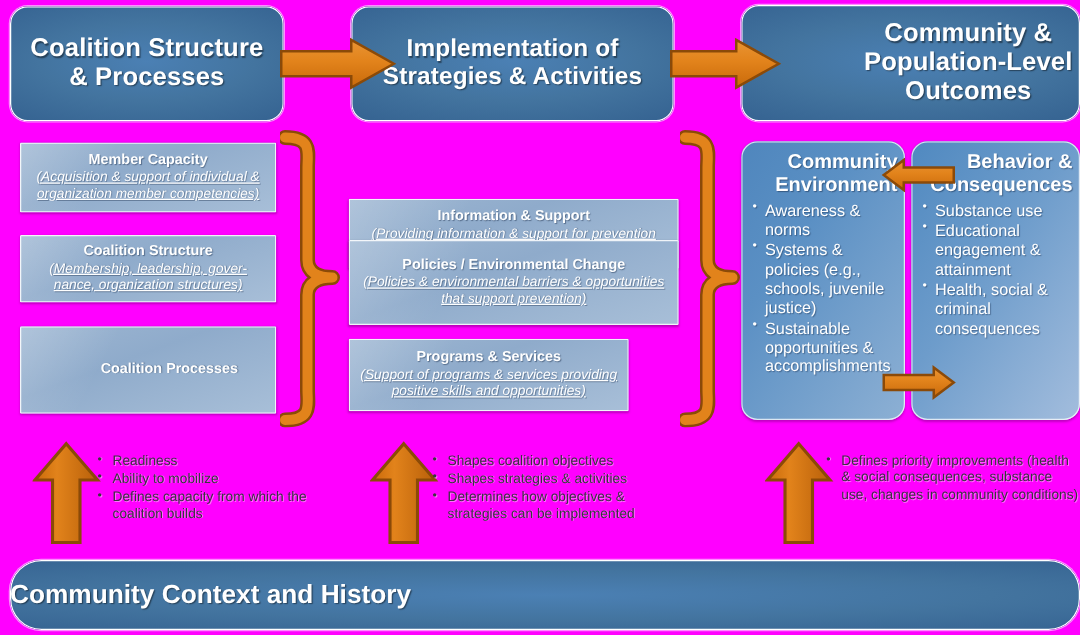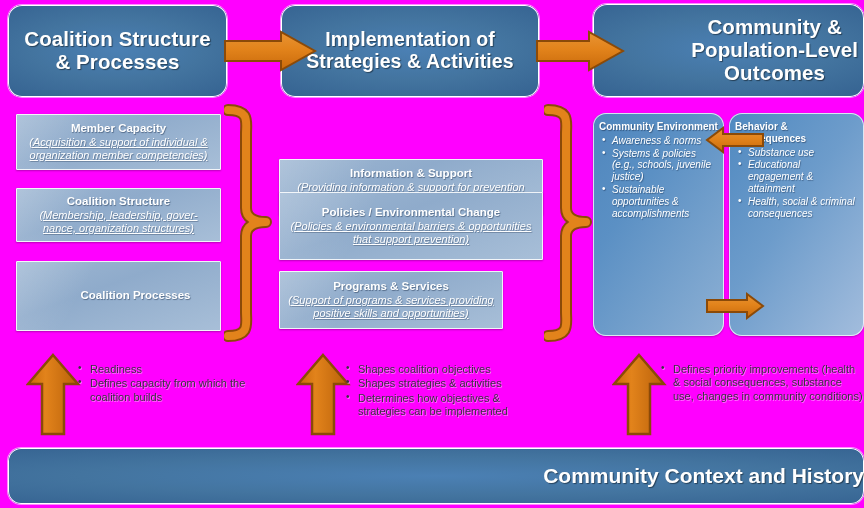--- a/index.html
+++ b/index.html
@@ -72,39 +72,39 @@
   }
   #o-env{
     left:589px;top:113px;width:131px;height:223px;
     background:linear-gradient(125deg,#4f86bd 0%, #5b90c4 35%, #8db0d4 100%);
   }
   #o-beh{
     left:725px;top:113px;width:135px;height:223px;
     background:linear-gradient(125deg,#5089c0 0%, #6d9ccb 45%, #a3bddd 100%);
   }
   .obox .ohd{
-    font-weight:bold;font-size:10px;text-align:left;margin-bottom:2px;
+    font-weight:bold;font-size:16px;text-align:right;margin-bottom:2px;
     text-shadow:.8px .8px .9px rgba(20,40,70,.5);
   }
   .obox ul{margin:0;padding:0 0 0 13px;list-style:none;}
   .obox li{
-    font-style:italic;font-size:10px;margin:0 0 1px 0;position:relative;
+    font-size:13px;margin:0 0 1px 0;position:relative;
     text-shadow:.8px .8px .9px rgba(20,40,70,.45);
   }
   .obox li:before{content:"\2022";position:absolute;left:-10px;top:-1px;font-style:normal;font-size:10px;}
 
   
   #footer{
     position:absolute;left:4px;top:448px;width:856px;height:56px;
-    border-radius:13px;
+    border-radius:25px;
     background:
       radial-gradient(ellipse 76% 64% at 50% 50%, #4b80b4 0%, #43749f 55%, #376593 100%),
       linear-gradient(#386698,#386698);
     box-shadow:inset 0 0 0 1px #ffffff, 0 0 0 1px rgba(255,255,255,.55);
-    display:flex;align-items:center;justify-content:flex-end;
+    display:flex;align-items:center;justify-content:flex-start;
     color:#fff;font-weight:bold;font-size:21px;
     text-shadow:1px 1px 1px rgba(0,0,0,.45);
   }
 
   
   .harrow{position:absolute;}
 
   
   .brace{position:absolute;}
 
@@ -230,20 +230,21 @@
   <svg class="uparrow" style="left:292px;top:352px;" width="56" height="85">
     <polygon points="27,3 52,32 38,32 38,82 16,82 16,32 2,32" fill="url(#og2)" stroke="#8B4A08" stroke-width="2.5"></polygon>
   </svg>
   <svg class="uparrow" style="left:608px;top:352px;" width="56" height="85">
     <polygon points="27,3 52,32 38,32 38,82 16,82 16,32 2,32" fill="url(#og2)" stroke="#8B4A08" stroke-width="2.5"></polygon>
   </svg>
 
   <div class="notes" id="notes-left">
     <ul>
       <li>Readiness</li>
+      <li>Ability to mobilize</li>
       <li>Defines capacity from which the coalition builds</li>
     </ul>
   </div>
   <div class="notes" id="notes-mid">
     <ul>
       <li>Shapes coalition objectives</li>
       <li>Shapes strategies &amp; activities</li>
       <li>Determines how objectives &amp; strategies can be implemented</li>
     </ul>
   </div>

